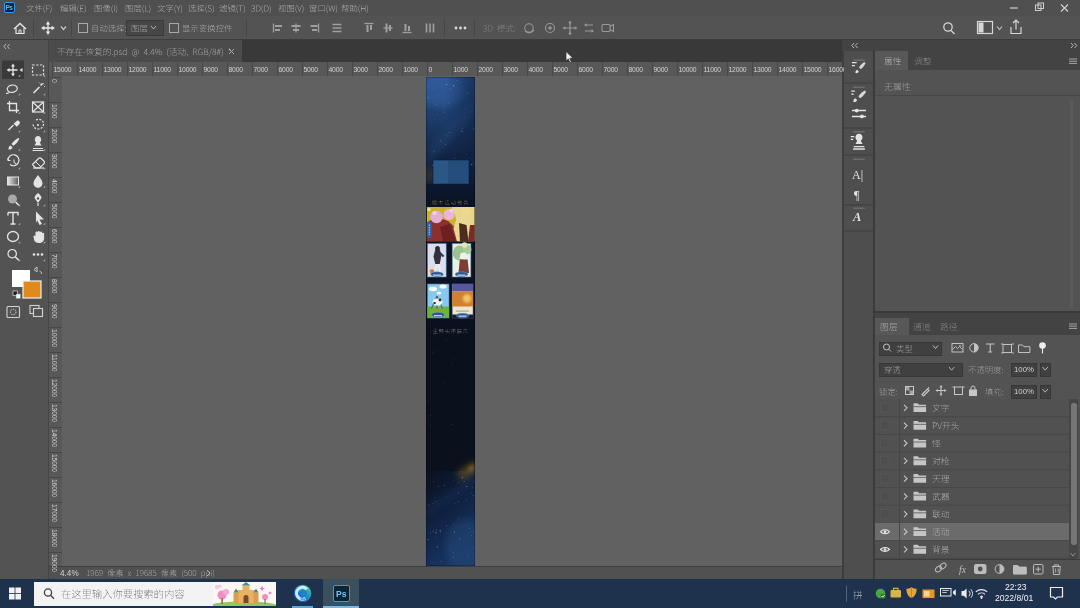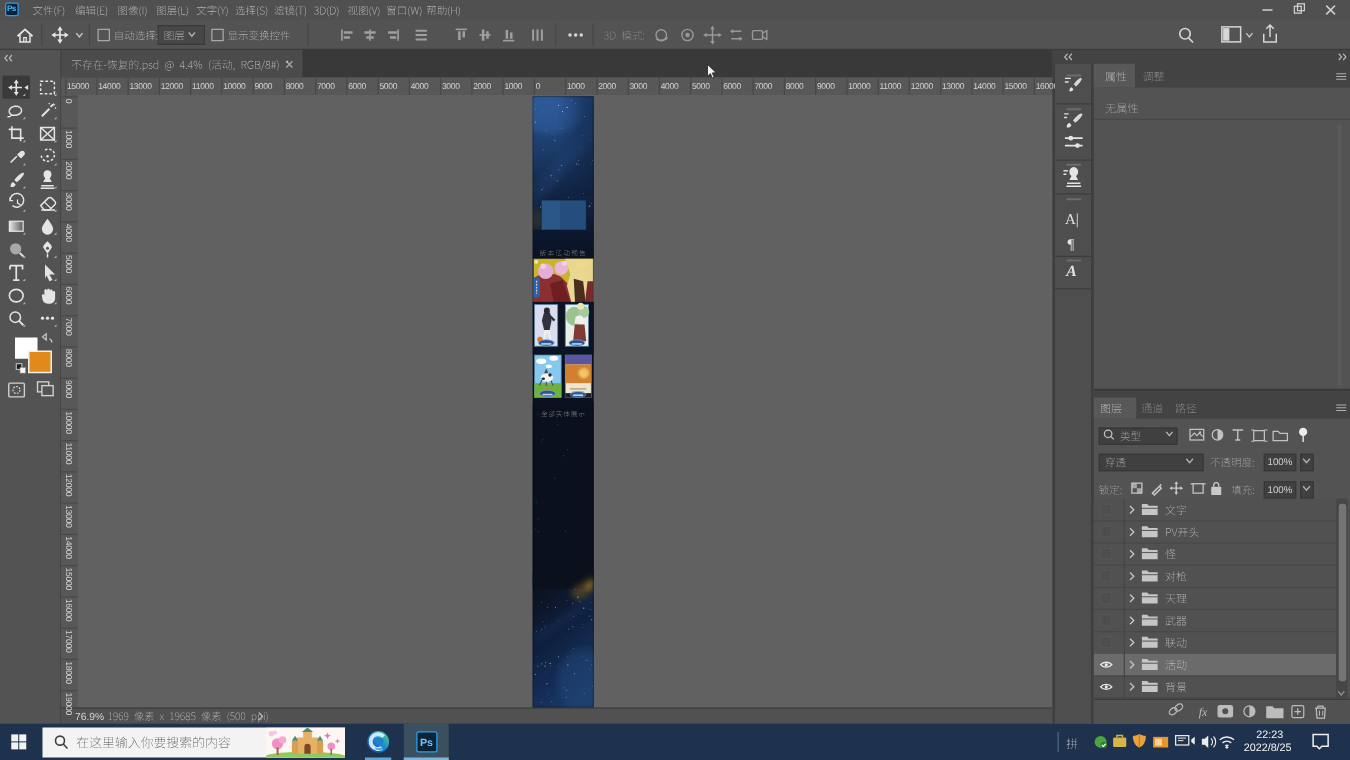--- a/index.html
+++ b/index.html
@@ -327,21 +327,21 @@
     <div style="position:absolute;left:58px;top:329px;font:6.8px 'Liberation Sans',sans-serif;color:#d4d4d4;white-space:nowrap;transform:rotate(90deg);transform-origin:0 0;letter-spacing:-0.2px;">10000</div>
     <div style="position:absolute;left:58px;top:354px;font:6.8px 'Liberation Sans',sans-serif;color:#d4d4d4;white-space:nowrap;transform:rotate(90deg);transform-origin:0 0;letter-spacing:-0.2px;">11000</div>
     <div style="position:absolute;left:58px;top:379px;font:6.8px 'Liberation Sans',sans-serif;color:#d4d4d4;white-space:nowrap;transform:rotate(90deg);transform-origin:0 0;letter-spacing:-0.2px;">12000</div>
     <div style="position:absolute;left:58px;top:404px;font:6.8px 'Liberation Sans',sans-serif;color:#d4d4d4;white-space:nowrap;transform:rotate(90deg);transform-origin:0 0;letter-spacing:-0.2px;">13000</div>
     <div style="position:absolute;left:58px;top:429px;font:6.8px 'Liberation Sans',sans-serif;color:#d4d4d4;white-space:nowrap;transform:rotate(90deg);transform-origin:0 0;letter-spacing:-0.2px;">14000</div>
     <div style="position:absolute;left:58px;top:454px;font:6.8px 'Liberation Sans',sans-serif;color:#d4d4d4;white-space:nowrap;transform:rotate(90deg);transform-origin:0 0;letter-spacing:-0.2px;">15000</div>
     <div style="position:absolute;left:58px;top:479px;font:6.8px 'Liberation Sans',sans-serif;color:#d4d4d4;white-space:nowrap;transform:rotate(90deg);transform-origin:0 0;letter-spacing:-0.2px;">16000</div>
     <div style="position:absolute;left:58px;top:504px;font:6.8px 'Liberation Sans',sans-serif;color:#d4d4d4;white-space:nowrap;transform:rotate(90deg);transform-origin:0 0;letter-spacing:-0.2px;">17000</div>
     <div style="position:absolute;left:58px;top:529px;font:6.8px 'Liberation Sans',sans-serif;color:#d4d4d4;white-space:nowrap;transform:rotate(90deg);transform-origin:0 0;letter-spacing:-0.2px;">18000</div>
     <div style="position:absolute;left:58px;top:554px;font:6.8px 'Liberation Sans',sans-serif;color:#d4d4d4;white-space:nowrap;transform:rotate(90deg);transform-origin:0 0;letter-spacing:-0.2px;">19000</div>
-    <div style="position:absolute;left:60px;top:568.5px;font:8.2px 'Liberation Sans',sans-serif;color:#d2d2d2;white-space:nowrap;">76.9%</div>
+    <div style="position:absolute;left:60px;top:568.5px;font:8.2px 'Liberation Sans',sans-serif;color:#d2d2d2;white-space:nowrap;">4.4%</div>
     <svg style="position:absolute;left:204px;top:568px" width="10" height="10">
       <path d="M3 2l3 3-3 3" stroke="#b0b0b0" fill="none" stroke-width="1"></path>
     </svg>
     <div style="position:absolute;left:842px;top:40px;width:238px;height:11px;background:#434343;"></div>
     <svg style="position:absolute;left:842px;top:40px" width="238" height="11">
       <path d="M12 3l-2.2 2.5L12 8M15.5 3l-2.2 2.5 2.2 2.5" stroke="#b5b5b5" fill="none" stroke-width="1"></path>
       <path d="M229 3l2.2 2.5-2.2 2.5M232.5 3l2.2 2.5-2.2 2.5" stroke="#b5b5b5" fill="none" stroke-width="1"></path>
     </svg>
     <div style="position:absolute;left:844px;top:51px;width:30px;height:528px;background:#4e4e4e;border-right:1px solid #383838;box-sizing:border-box;"></div>
     <svg style="position:absolute;left:844px;top:51px" width="30" height="528" viewBox="0 0 30 528">
@@ -585,21 +585,21 @@
         <rect x="100.5" y="9.5" width="10.5" height="7.5"></rect>
         <path d="M102.3 11.5h6.5M102.3 13.5h4.5" stroke-width="0.8"></path>
         <path d="M113 12.5l2.8-2.2v6.5l-2.8-2.2z" fill="#ececec" stroke="none"></path>
         <path d="M121.5 12h2.3l2.8-2.6v10l-2.8-2.6h-2.3z" fill="#ececec" stroke="none"></path>
         <path d="M128.8 11.8a3.6 3.6 0 010 5.4M130.8 10.2a6.2 6.2 0 010 8.6" stroke-width="0.9"></path>
         <path d="M135.8 12.8a8.6 8.6 0 0111.4 0M138 15.3a5.2 5.2 0 017 0M140.2 17.6a2.2 2.2 0 012.6 0" stroke-width="1.1"></path>
         <circle cx="141.5" cy="18.8" r="1.1" fill="#ececec" stroke="none"></circle>
       </g>
     </svg>
     <div style="position:absolute;left:1005px;top:581.5px;font:8.6px 'Liberation Sans',sans-serif;color:#f2f2f2;white-space:nowrap;">22:23</div>
-    <div style="position:absolute;left:995px;top:592.5px;font:8.6px 'Liberation Sans',sans-serif;color:#f2f2f2;white-space:nowrap;">2022/8/25</div>
+    <div style="position:absolute;left:995px;top:592.5px;font:8.6px 'Liberation Sans',sans-serif;color:#f2f2f2;white-space:nowrap;">2022/8/01</div>
     <svg style="position:absolute;left:1048px;top:585px" width="20" height="18" viewBox="0 0 20 18">
       <path d="M2.5 2.5h12v9.5H9.5l-2 2-2-2H2.5z" fill="none" stroke="#f0f0f0" stroke-width="1.2"></path>
     </svg>
     <svg style="position:absolute;left:426px;top:77px" width="49" height="489" viewBox="0 0 49 489">
       <defs>
         <linearGradient id="sky1" x1="0" y1="0" x2="0" y2="1">
           <stop offset="0" stop-color="#27528f"></stop>
           <stop offset="0.4" stop-color="#1c3c6a"></stop>
           <stop offset="0.75" stop-color="#112342"></stop>
           <stop offset="1" stop-color="#0c1830"></stop>

